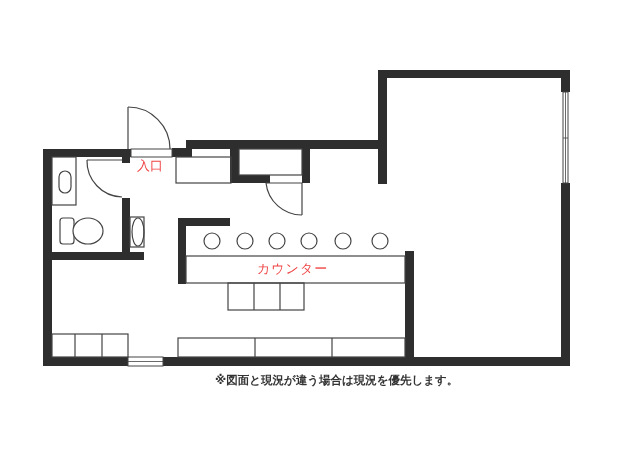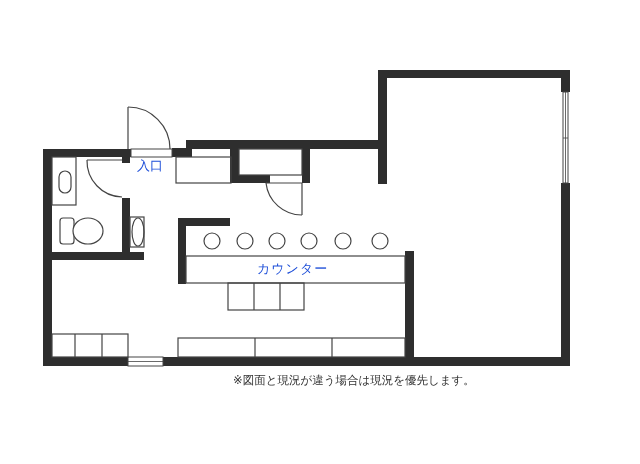--- a/index.html
+++ b/index.html
@@ -2,24 +2,24 @@
 <html><head>
   <meta charset="utf-8">
   <style>
     html, body { margin: 0; padding: 0; background: #ffffff; }
     body { width: 640px; height: 464px; position: relative; overflow: hidden;
            font-family: "DejaVu Sans", sans-serif; }
     #plan { position: absolute; left: 0; top: 0; width: 640px; height: 464px; }
     .wall { fill: #2e2e2e; }
     .thin { fill: none; stroke: #444; stroke-width: 1.2; }
     .fixture { fill: #fff; stroke: #444; stroke-width: 1.2; }
-    .lbl { position: absolute; color: #1d4ed8; white-space: nowrap; line-height: 1; }
+    .lbl { position: absolute; color: #ef4444; white-space: nowrap; line-height: 1; }
     #lbl-entrance { left: 137px; top: 159px; font-size: 13px; }
     #lbl-counter { left: 257px; top: 262px; font-size: 13px; letter-spacing: 1px; font-family: Liberation Serif, serif; }
-    #lbl-note { left: 233px; top: 375px; font-size: 11.5px; font-weight: normal; color: #333; }
+    #lbl-note { left: 215px; top: 375px; font-size: 11.5px; font-weight: bold; color: #333; }
   </style>
 </head>
 <body>
 
 <svg id="plan" viewBox="0 0 640 464" xmlns="http://www.w3.org/2000/svg">
 
   <g>
     <rect class="wall" x="378" y="70" width="192" height="8"></rect>
     <rect class="wall" x="378" y="70" width="9" height="114"></rect>
     <rect class="wall" x="561" y="70" width="9" height="22"></rect>

